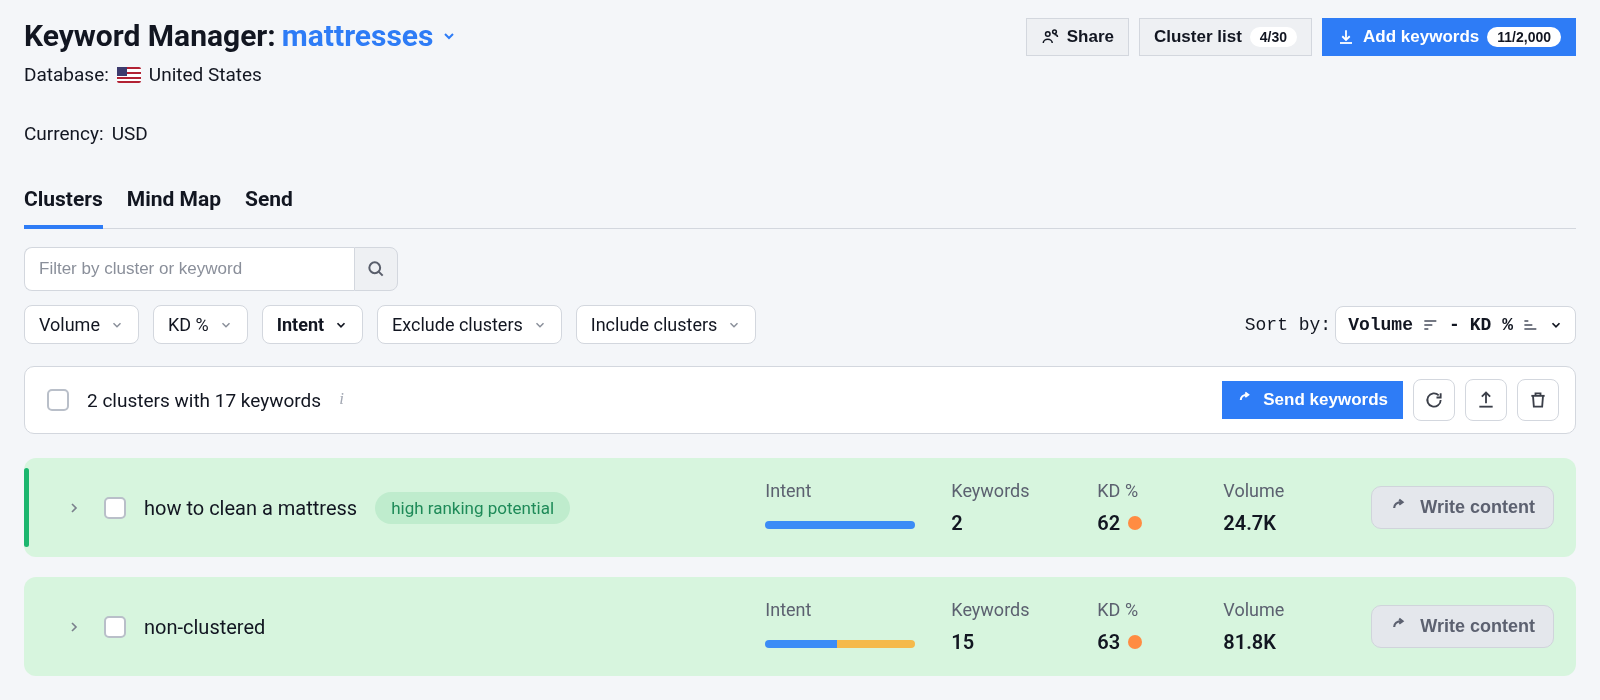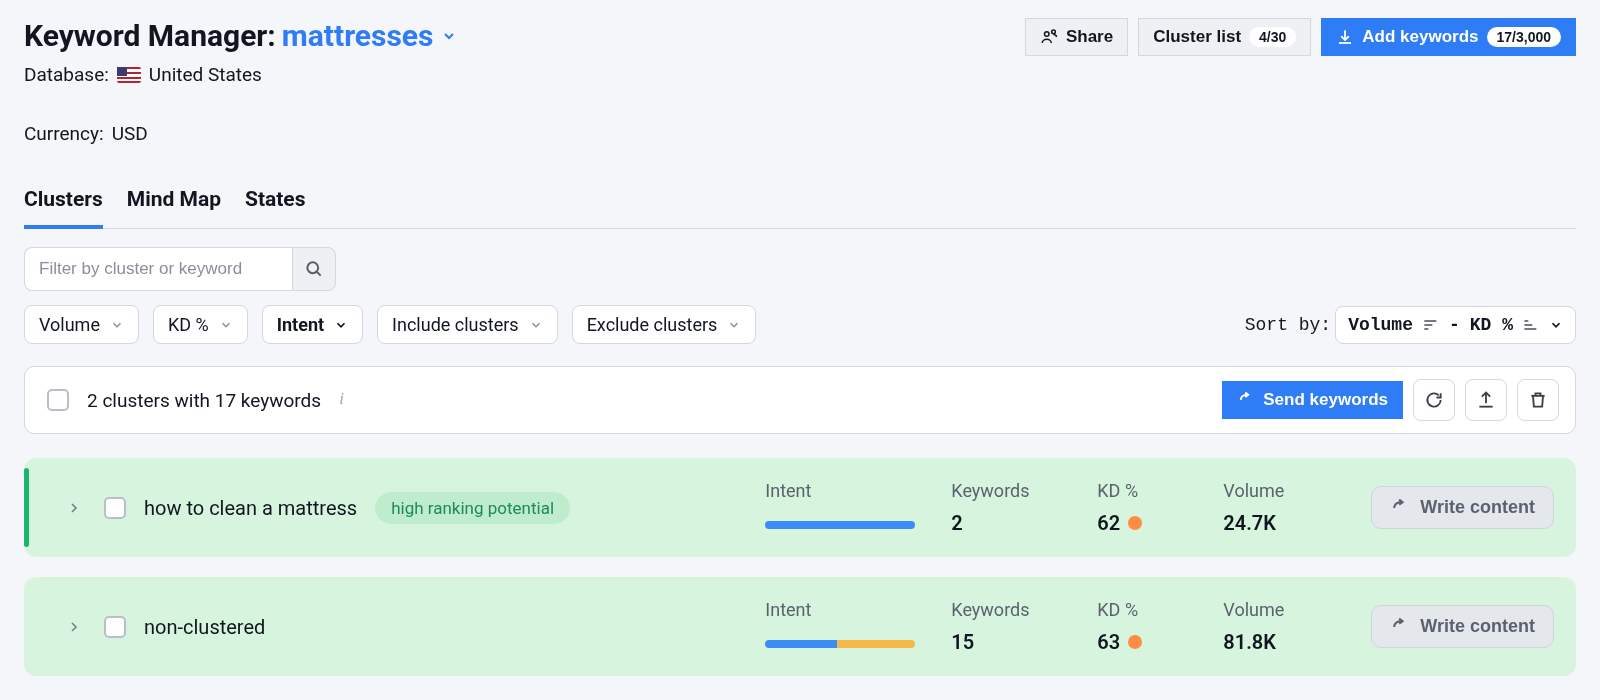--- a/index.html
+++ b/index.html
@@ -119,21 +119,21 @@
   }
   .tab.active { border-bottom-color: var(--blue); }
   .toolbar {
     margin-top: 18px;
     display: flex;
     flex-direction: column;
     gap: 14px;
   }
   .search-row { display: flex; }
   .search-input {
-    width: 268px;
+    width: 330px;
     height: 44px;
     padding: 12px 14px;
     font-size: 17px;
     border: 1px solid var(--border);
     border-right: none;
     border-radius: 8px 0 0 8px;
     background: #fff;
     color: var(--text-primary);
   }
   .search-input::placeholder { color: #8a8f9a; }
@@ -311,29 +311,29 @@
         <span>Cluster list</span>
         <span class="pill">4/30</span>
       </button>
       <button class="btn btn-primary">
         <svg viewBox="0 0 24 24" fill="none" stroke="currentColor" stroke-width="2.4">
             <path d="M12 3v12"></path>
             <path d="M7 11l5 5 5-5"></path>
             <path d="M4 20h16"></path>
           </svg>
         <span>Add keywords</span>
-        <span class="pill">17/3,000</span>
+        <span class="pill">11/2,000</span>
       </button>
     </div>
   </div>
 
   <div class="tabs">
     <div class="tab active">Clusters</div>
     <div class="tab">Mind Map</div>
-    <div class="tab">States</div>
+    <div class="tab">Send</div>
   </div>
 
   <div class="toolbar">
     <div class="search-row">
       <input class="search-input" placeholder="Filter by cluster or keyword" style="">
       <button class="search-btn">
         <svg width="20" height="20" viewBox="0 0 24 24" fill="none" stroke="#595e6b" stroke-width="2.4">
             <circle cx="10.5" cy="10.5" r="6.5"></circle>
             <line x1="20" y1="20" x2="15.2" y2="15.2"></line>
           </svg>
@@ -354,27 +354,27 @@
               <polyline points="6 9 12 15 18 9"></polyline>
             </svg>
         </div>
         <div class="filter heavy">
           <span>Intent</span>
           <svg class="chev" viewBox="0 0 24 24" fill="none" stroke="#121621" stroke-width="3">
               <polyline points="6 9 12 15 18 9"></polyline>
             </svg>
         </div>
         <div class="filter">
+          <span>Exclude clusters</span>
+          <svg class="chev" viewBox="0 0 24 24" fill="none" stroke="#8a8f9a" stroke-width="2.5">
+              <polyline points="6 9 12 15 18 9"></polyline>
+            </svg>
+        </div>
+        <div class="filter">
           <span>Include clusters</span>
-          <svg class="chev" viewBox="0 0 24 24" fill="none" stroke="#8a8f9a" stroke-width="2.5">
-              <polyline points="6 9 12 15 18 9"></polyline>
-            </svg>
-        </div>
-        <div class="filter">
-          <span>Exclude clusters</span>
           <svg class="chev" viewBox="0 0 24 24" fill="none" stroke="#8a8f9a" stroke-width="2.5">
               <polyline points="6 9 12 15 18 9"></polyline>
             </svg>
         </div>
       </div>
       <div class="sort-row">
         <span class="sort-label">Sort by:</span>
         <div class="sort-select">
           <span>Volume</span>
           <svg class="sort-icon" viewBox="0 0 24 18" fill="none" stroke="#595e6b" stroke-width="2.5">

